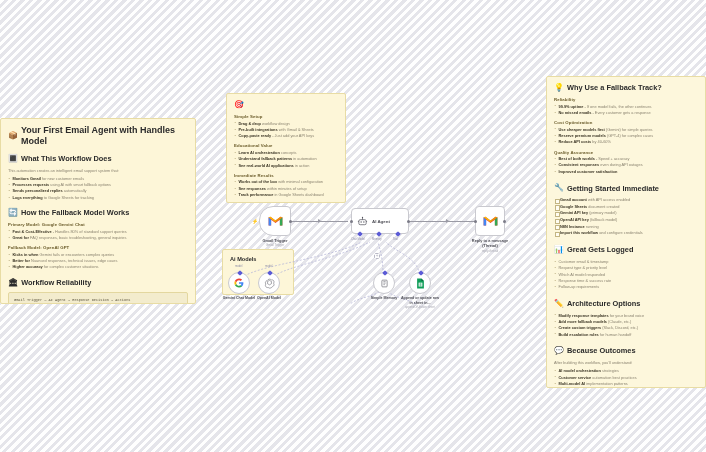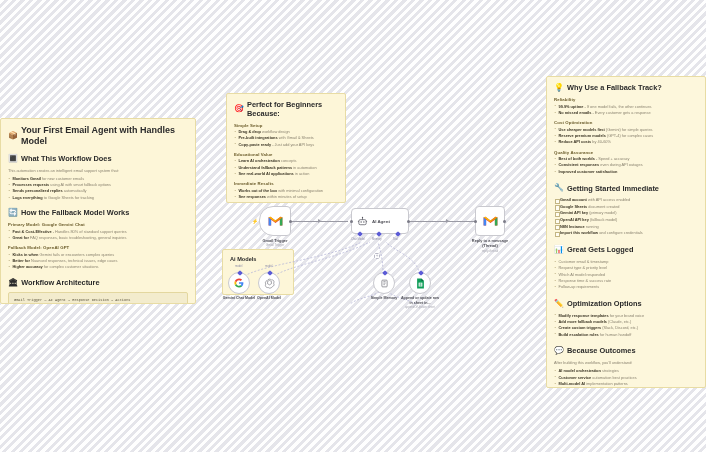--- a/index.html
+++ b/index.html
@@ -177,35 +177,34 @@
     </ul>
     <div class="s-h">Fallback Model: OpenAI GPT</div>
     <ul class="s-list">
       <li><b>Kicks in when</b><span> Gemini fails or encounters complex queries</span></li>
       <li><b>Better for</b><span> Nuanced responses, technical issues, edge cases</span></li>
       <li><b>Higher accuracy</b><span> for complex customer situations</span></li>
     </ul>
 
     <div class="s-title" style="margin-top:7px;">
       <span class="gl">🏛</span>
-      <span>Workflow Architecture</span>
+      <span>Workflow Reliability</span>
     </div>
     <div class="codeblock">Gmail Trigger → AI Agent → Response Decision → Actions
                     ↓
               [Primary Model]
                     ↓
               [Fallback Model] → (if needed)
                     ↓
               [Send Reply → Log Data]</div>
   </div>
 
   <div class="sticky" style="left:226px; top:93px; width:120px; height:110px;">
     <div class="s-title">
       <span class="gl">🎯</span>
-      <span>Perfect for Beginners Because:</span>
     </div>
 
     <div class="s-h">Simple Setup</div>
     <ul class="s-list">
       <li><b>Drag &amp; drop</b><span> workflow design</span></li>
       <li><b>Pre-built integrations</b><span> with Gmail &amp; Sheets</span></li>
       <li><b>Copy-paste ready</b><span> - Just add your API keys</span></li>
     </ul>
 
     <div class="s-h">Educational Value</div>
@@ -266,21 +265,21 @@
     <ul class="s-list">
       <li><span>Customer email &amp; timestamp</span></li>
       <li><span>Request type &amp; priority level</span></li>
       <li><span>Which AI model responded</span></li>
       <li><span>Response time &amp; success rate</span></li>
       <li><span>Follow-up requirements</span></li>
     </ul>
 
     <div class="s-title" style="margin-top:8px;">
       <span class="gl">✏️</span>
-      <span>Optimization Options</span>
+      <span>Architecture Options</span>
     </div>
     <ul class="s-list">
       <li><b>Modify response templates</b><span> for your brand voice</span></li>
       <li><b>Add more fallback models</b><span> (Claude, etc.)</span></li>
       <li><b>Create custom triggers</b><span> (Slack, Discord, etc.)</span></li>
       <li><b>Build escalation rules</b><span> for human handoff</span></li>
     </ul>
 
     <div class="s-title" style="margin-top:8px;">
       <span class="gl">💬</span>

